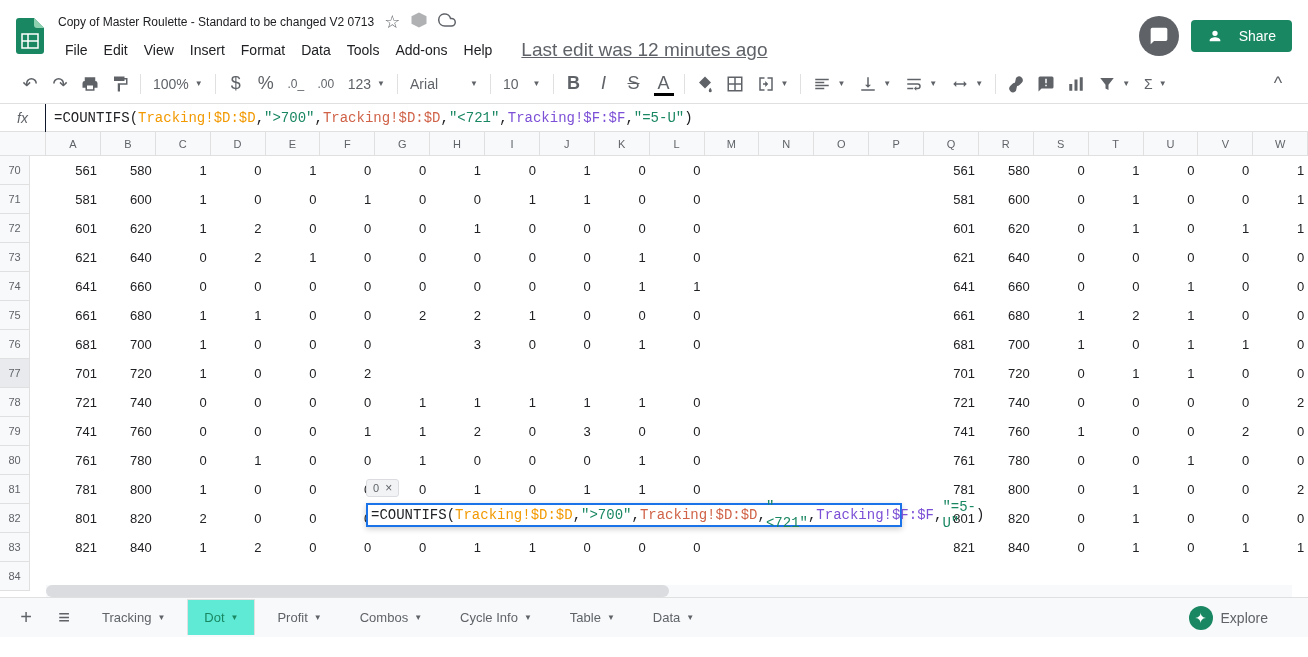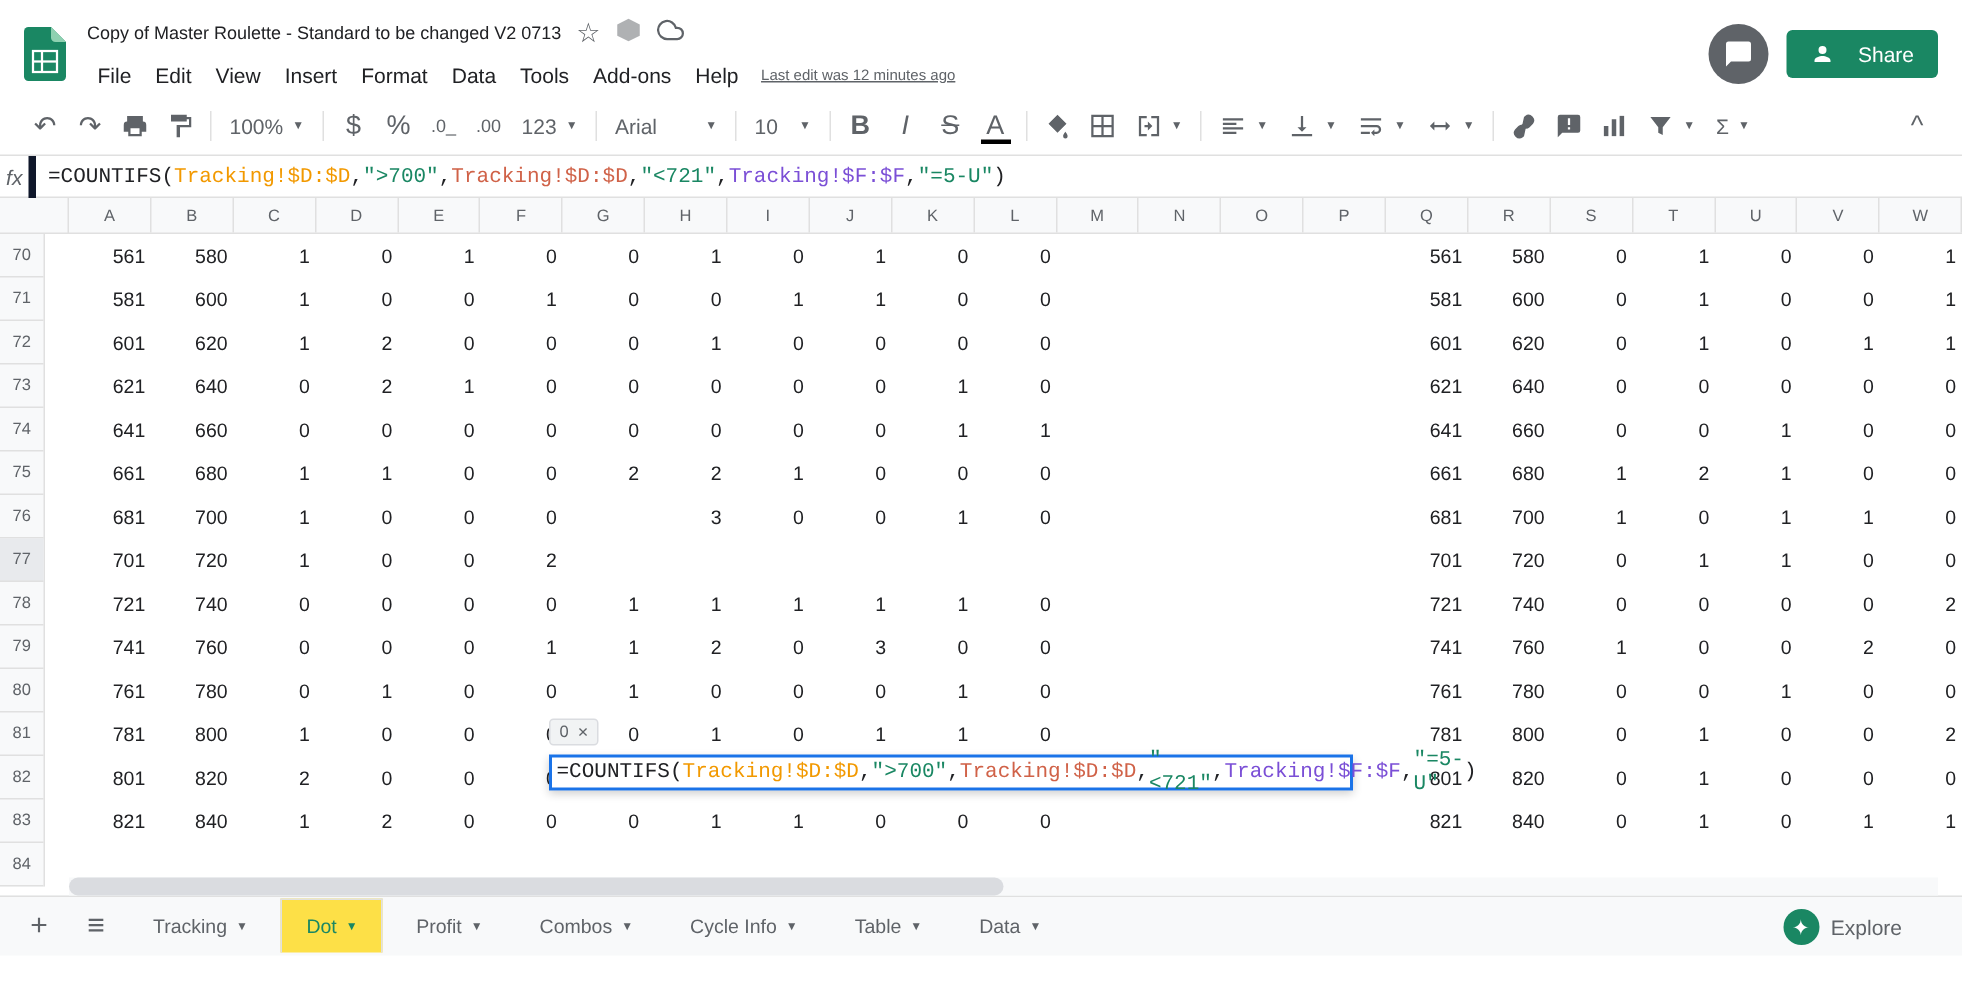--- a/index.html
+++ b/index.html
@@ -8,39 +8,39 @@
 
 .header { display: flex; align-items: center; padding: 8px 16px 0 10px; height: 64px; }
 .logo { width: 40px; height: 40px; display: flex; align-items: center; justify-content: center; margin-right: 8px; }
 .logo-svg { width: 28px; height: 36px; }
 .title-area { flex: 1; }
 .title-row { display: flex; align-items: center; gap: 10px; height: 24px; }
 .doc-title { font-size: 12px; color: #202124; }
 .title-icon { color: #5f6368; font-size: 18px; cursor: pointer; }
 .menu-bar { display: flex; gap: 2px; margin-top: 4px; align-items: center; }
 .menu-item { padding: 4px 7px; color: #202124; font-size: 14px; cursor: pointer; border-radius: 3px; }
-.last-edit { color: #5f6368; text-decoration: underline; font-size: 10px; margin-left: 6px; cursor: pointer; }
+.last-edit { color: #5f6368; text-decoration: underline; font-size: 19px; margin-left: 20px; cursor: pointer; }
 .header-right { display: flex; align-items: center; gap: 12px; }
 .comment-btn { width: 40px; height: 40px; border-radius: 50%; background: #5f6368; color: #fff; display: flex; align-items: center; justify-content: center; cursor: pointer; font-size: 20px; }
 .share-btn { background: #1a8763; color: #fff; padding: 8px 16px; border-radius: 4px; font-size: 14px; font-weight: 500; display: flex; align-items: center; gap: 16px; cursor: pointer; border: none; }
 
 
 .toolbar { display: flex; align-items: center; padding: 0 16px; height: 40px; border-bottom: 1px solid #e0e0e0; gap: 2px; }
 .tb-btn { width: 28px; height: 28px; display: flex; align-items: center; justify-content: center; cursor: pointer; color: #5f6368; border-radius: 2px; font-size: 18px; }
 .tb-sep { width: 1px; height: 20px; background: #e0e0e0; margin: 0 4px; }
 .tb-dropdown { display: flex; align-items: center; padding: 0 6px; height: 24px; color: #5f6368; cursor: pointer; gap: 4px; font-size: 14px; }
 .tb-wide { min-width: 80px; }
 .caret { font-size: 8px; margin-left: 2px; }
 .text-color-btn { position: relative; }
 .text-color-underline { position: absolute; bottom: 2px; left: 4px; right: 4px; height: 3px; background: #000; }
 .collapse-btn { margin-left: auto; }
 
 
 .formula-bar { display: flex; align-items: center; height: 28px; border-bottom: 1px solid #e0e0e0; }
-.fx-label { width: 24px; text-align: center; font-style: italic; color: #5f6368; border-right: 5px solid #0f172a; font-size: 14px; line-height: 28px; }
+.fx-label { width: 46px; text-align: center; font-style: italic; color: #5f6368; border-right: 1px solid #0f172a; font-size: 14px; line-height: 28px; }
 .formula-input { flex: 1; padding: 0 8px; font-family: 'Courier New', monospace; font-size: 14px; display: flex; align-items: center; }
 .fn-name { color: #202124; }
 .fn-paren { color: #202124; }
 .fn-range1 { color: #f29900; }
 .fn-comma { color: #202124; }
 .fn-str1 { color: #1a8763; }
 .fn-range2 { color: #d06248; }
 .fn-str2 { color: #1a8763; }
 .fn-range3 { color: #7b4fd6; }
 .fn-str3 { color: #1a8763; }
@@ -63,21 +63,21 @@
 .formula-cell-edit { position: absolute; top: 371px; left: 366px; width: 536px; height: 24px; border: 2px solid #1a73e8; background: #fff; z-index: 4; font-family: 'Courier New', monospace; font-size: 14px; padding: 1px 3px; display: flex; align-items: center; box-shadow: 0 2px 6px rgba(0,0,0,.2); }
 
 
 .hscroll { position: absolute; bottom: 0; left: 46px; right: 16px; height: 12px; background: #f8f9fa; }
 .hscroll-thumb { position: absolute; left: 0; width: 50%; height: 100%; background: #dadce0; border-radius: 6px; }
 
 
 .sheet-tabs { display: flex; align-items: center; height: 40px; border-top: 1px solid #e0e0e0; padding: 0 40px 0 10px; gap: 6px; background: #f8f9fa; }
 .tab-btn { width: 32px; height: 32px; display: flex; align-items: center; justify-content: center; cursor: pointer; color: #5f6368; font-size: 20px; }
 .sheet-tab { padding: 0 16px; height: 36px; display: flex; align-items: center; gap: 6px; cursor: pointer; color: #5f6368; font-size: 13px; border-radius: 0; }
-.sheet-tab.active { background: #fde047; color: #1a8763; font-weight: 500; border-top: 1px solid #e0e0e0; border-left: 1px solid #e0e0e0; border-right: 1px solid #e0e0e0; position: relative; top: -1px; }
+.sheet-tab.active { background: #5eead4; color: #1a8763; font-weight: 500; border-top: 1px solid #e0e0e0; border-left: 1px solid #e0e0e0; border-right: 1px solid #e0e0e0; position: relative; top: -1px; }
 .sheet-caret { font-size: 8px; }
 .explore { margin-left: auto; display: flex; align-items: center; gap: 8px; color: #5f6368; cursor: pointer; font-size: 14px; }
 .explore-icon { width: 24px; height: 24px; background: #1a8763; border-radius: 50%; color: #fff; display: flex; align-items: center; justify-content: center; font-size: 14px; }
 </style>
 </head>
 <body>
 
 <div class="header">
   <div class="logo">
     <svg class="logo-svg" viewBox="0 0 28 36">

